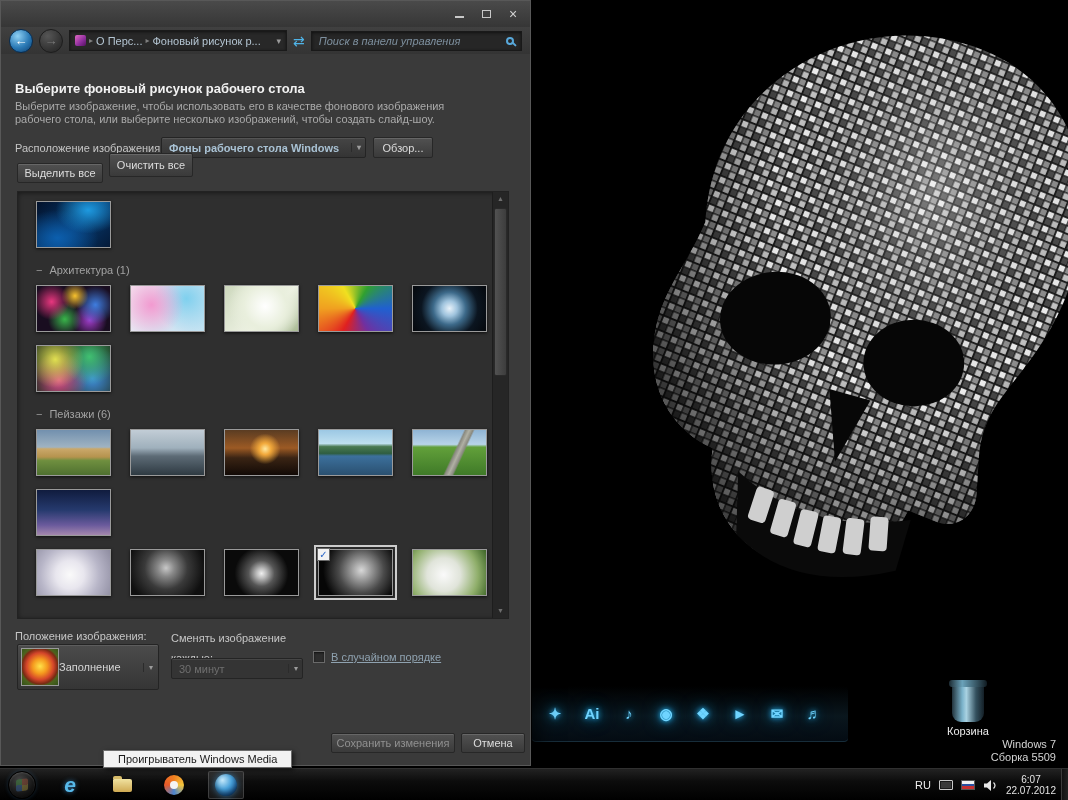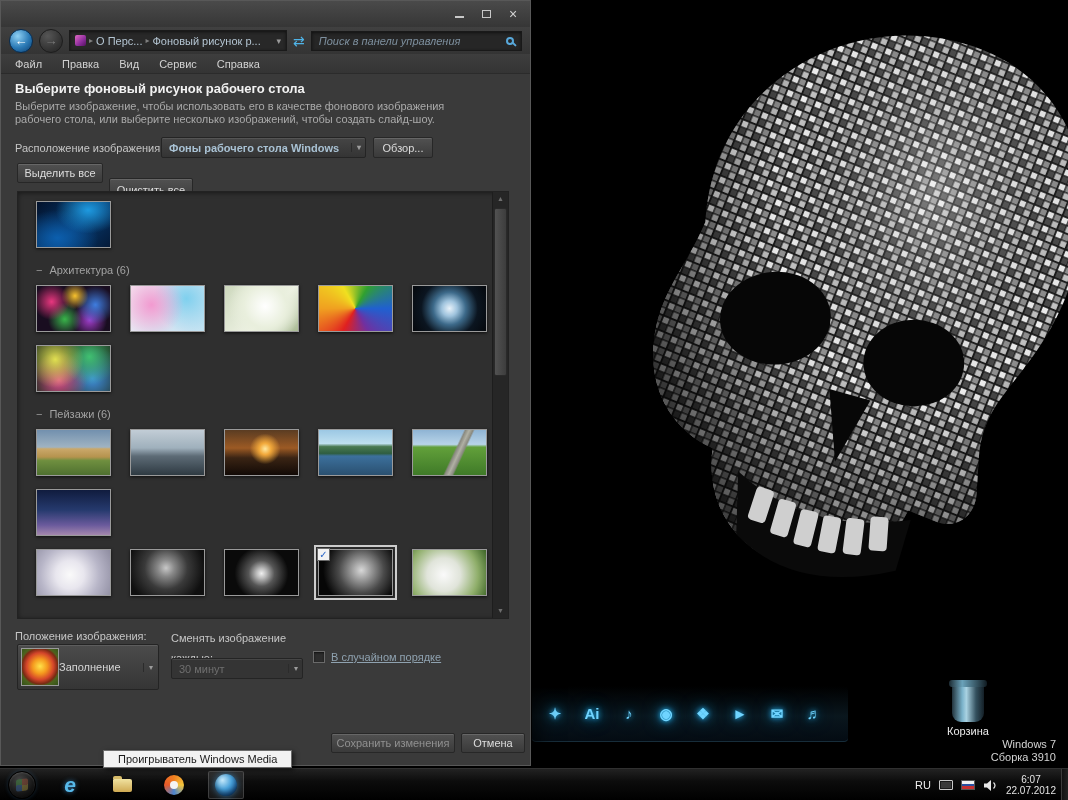--- a/index.html
+++ b/index.html
@@ -73,21 +73,21 @@
         box-shadow:inset 0 1px 0 rgba(255,255,255,.09); border-radius:2px; cursor:pointer; }
   .dd-text { color:#a9c2d4; white-space:nowrap; overflow:hidden; }
   .dd-arrow { margin-left:auto; padding-left:5px; border-left:1px solid #2b2b2b; color:#9c9c9c; font-size:8px; }
   .loc-dd { position:absolute; left:160px; top:136px; width:205px; height:21px;font-weight:bold; }
   .btn { position:absolute; font-size:11px; color:#dcdcdc; text-align:center;
          background:linear-gradient(#515151,#3a3a3a); border:1px solid #272727;
          box-shadow:inset 0 1px 0 rgba(255,255,255,.13); border-radius:2px; cursor:pointer;
          display:flex; align-items:center; justify-content:center; }
   .browse { left:372px; top:136px; width:60px; height:21px; }
   .selall { left:16px;  top:162px; width:86px; height:20px; }
-  .clrall { left:108px; top:177px; width:84px; height:24px; }
+  .clrall { left:108px; top:152px; width:84px; height:24px; }
 
   .gallery { position:absolute; left:16px; top:190px; width:492px; height:428px;
              background:#2f2f2f; border:1px solid #222; box-shadow:inset 0 1px 5px rgba(0,0,0,.5); }
   .gallery-items { position:absolute; left:0; top:0; right:16px; bottom:0; overflow:hidden; padding:9px 0 0 18px; }
   .sec-header { color:#a2a2a2; font-size:11px; margin:3px 0 9px; cursor:pointer; }
   .collapse { color:#9a9a9a; margin-right:7px; font-size:11px; }
   .thumb-grid { display:flex; flex-wrap:wrap; width:470px; }
   .thumb { width:75px; height:47px; margin:0 19px 13px 0; border:1px solid #9a9a9a;
            box-shadow:0 1px 3px rgba(0,0,0,.7); position:relative; cursor:pointer; }
   .thumb.selected { outline:2px solid #cdcdcd; outline-offset:2px; }
@@ -243,21 +243,21 @@
         <div class="dock-icon">♬</div>
       </div>
 
     <div class="recycle">
       <div class="bin"></div>
       <div class="bin-label">Корзина</div>
     </div>
 
     <div class="watermark">
       <div>Windows 7</div>
-      <div>Сборка 3910</div>
+      <div>Сборка 5509</div>
     </div>
   </div>
 
   <div class="window">
     <div class="titlebar">
       <div class="win-controls">
         <div class="ctl">
             <span class="g-min"></span>
           </div>
         <div class="ctl">
@@ -284,47 +284,40 @@
           </span>
         <span class="bc-caret">▾</span>
       </div>
       <div class="refresh">⇄</div>
       <div class="searchbox">
         <span class="search-ph">Поиск в панели управления</span>
         <span class="mag"></span>
       </div>
     </div>
 
-    <div class="menubar" id="menubar">
-        <span class="menu-item">Файл</span>
-        <span class="menu-item">Правка</span>
-        <span class="menu-item">Вид</span>
-        <span class="menu-item">Сервис</span>
-        <span class="menu-item">Справка</span>
-      </div>
 
     <div class="page-title">Выберите фоновый рисунок рабочего стола</div>
     <div class="page-desc">Выберите изображение, чтобы использовать его в качестве фонового изображения рабочего стола, или выберите несколько изображений, чтобы создать слайд-шоу.</div>
 
     <div class="loc-label">Расположение изображения:</div>
     <div class="dd loc-dd">
       <span class="dd-text">Фоны рабочего стола Windows</span>
       <span class="dd-arrow">▾</span>
     </div>
     <div class="btn browse">Обзор...</div>
 
     <div class="btn selall">Выделить все</div>
     <div class="btn clrall">Очистить все</div>
 
     <div class="gallery">
       <div class="gallery-items" id="gallery-items">
           <div class="thumb-grid">
             <div class="thumb t-win-aurora"></div>
           </div>
-          <div class="sec-header"><span class="collapse">−</span><span>Архитектура (6)</span></div>
+          <div class="sec-header"><span class="collapse">−</span><span>Архитектура (1)</span></div>
           <div class="thumb-grid">
             <div class="thumb t-flowers"></div>
             <div class="thumb t-watercolor"></div>
             <div class="thumb t-lily"></div>
             <div class="thumb t-rainbow-swirl"></div>
             <div class="thumb t-fractal"></div>
             <div class="thumb t-color-blur"></div>
           </div>
           <div class="sec-header"><span class="collapse">−</span><span>Пейзажи (6)</span></div>
           <div class="thumb-grid">

